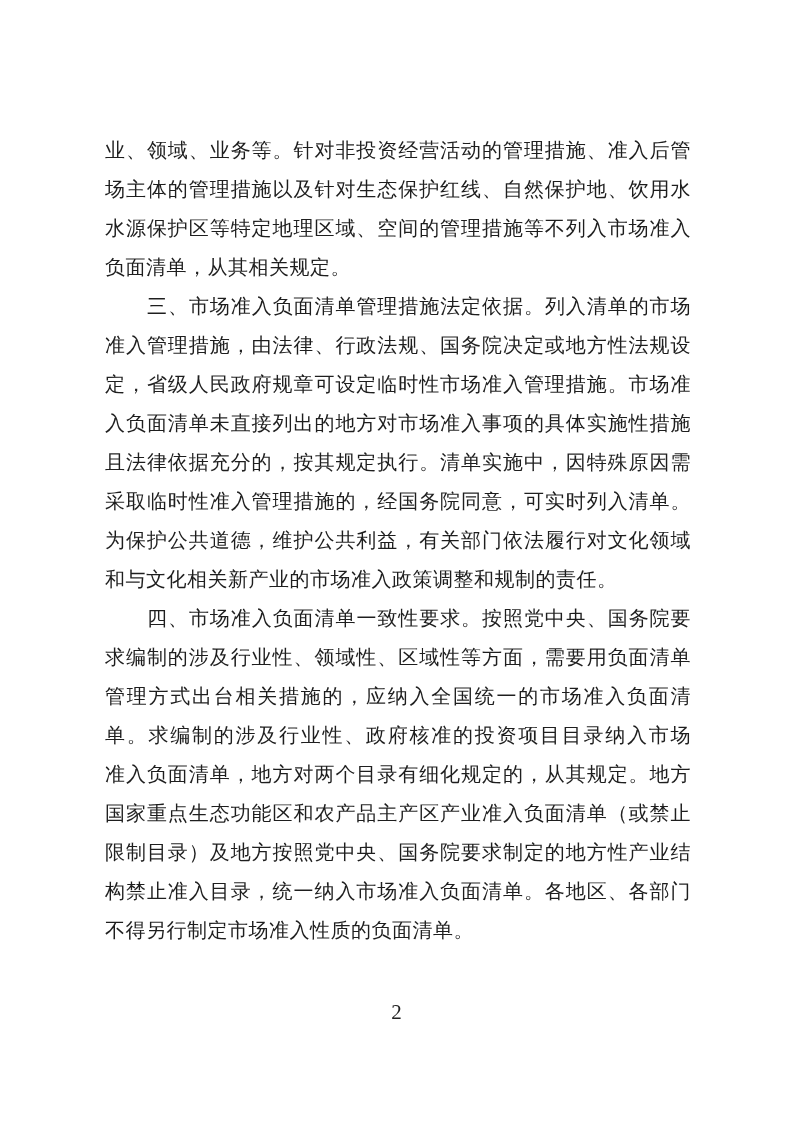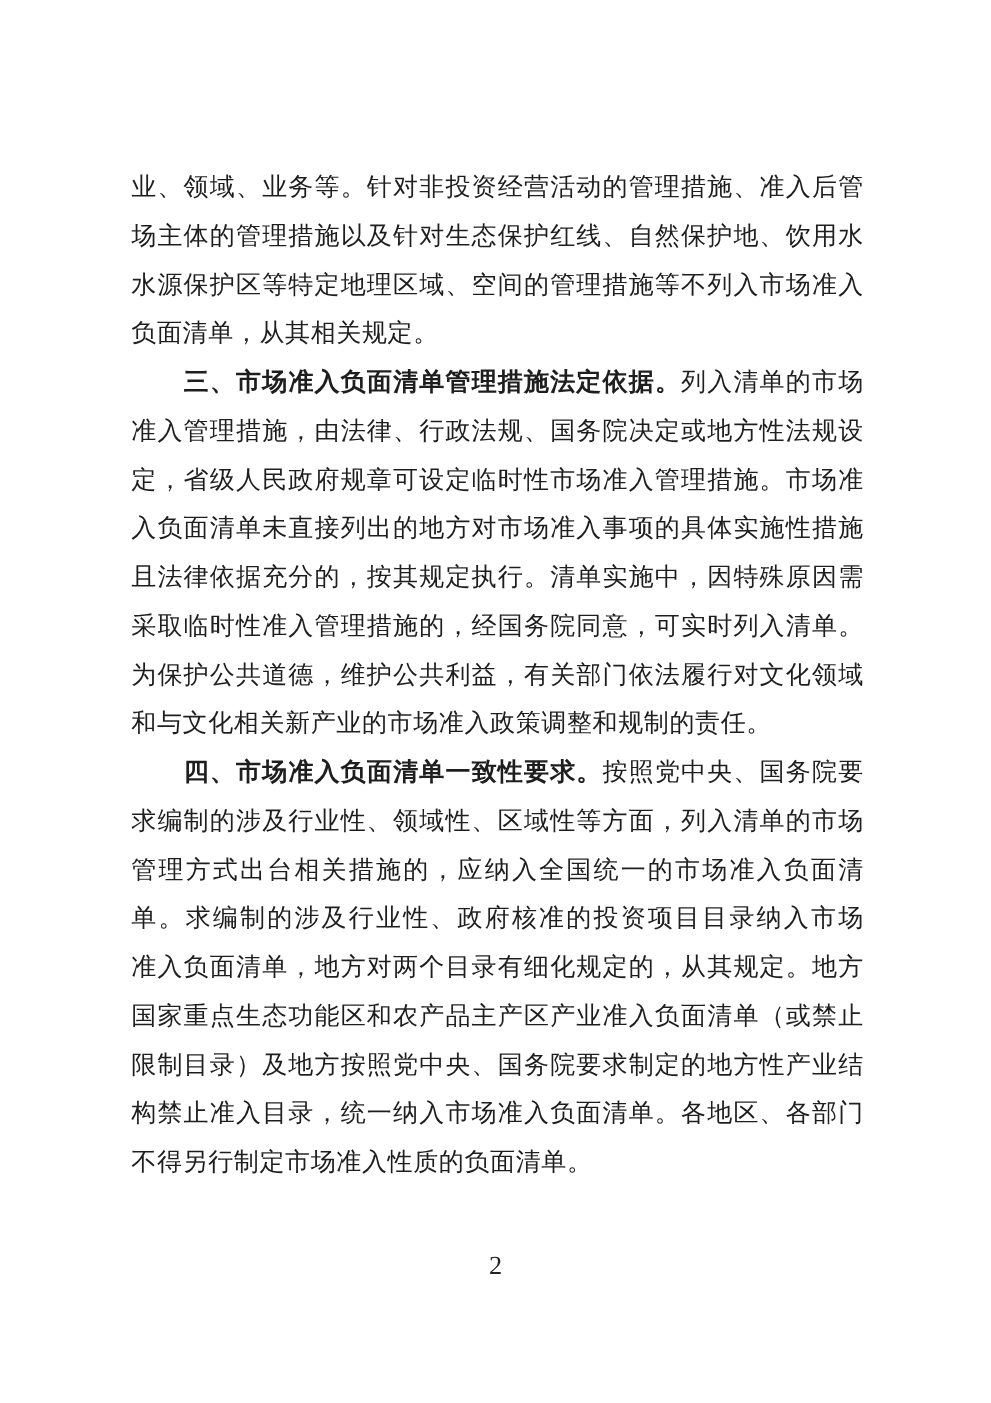--- a/index.html
+++ b/index.html
@@ -37,21 +37,21 @@
     overflow: hidden;
   }
   .line.indent {
     text-indent: 42px;
   }
   .line.last {
     text-align: left;
     text-align-last: left;
   }
   .head {
-    font-weight: bold;
+    font-weight: normal;
     font-family: "Liberation Sans", "DejaVu Sans", sans-serif;
   }
   .page-number {
     position: absolute;
     top: 997px;
     left: 0;
     width: 100%;
     height: 30px;
     line-height: 30px;
     text-align: center;
@@ -76,21 +76,21 @@
         <div class="line">准入管理措施，由法律、行政法规、国务院决定或地方性法规设</div>
         <div class="line">定，省级人民政府规章可设定临时性市场准入管理措施。市场准</div>
         <div class="line">入负面清单未直接列出的地方对市场准入事项的具体实施性措施</div>
         <div class="line">且法律依据充分的，按其规定执行。清单实施中，因特殊原因需</div>
         <div class="line">采取临时性准入管理措施的，经国务院同意，可实时列入清单。</div>
         <div class="line">为保护公共道德，维护公共利益，有关部门依法履行对文化领域</div>
         <div class="line last">和与文化相关新产业的市场准入政策调整和规制的责任。</div>
       </div>
       <div class="paragraph">
         <div class="line indent"><span class="head">四、市场准入负面清单一致性要求。</span>按照党中央、国务院要</div>
-        <div class="line">求编制的涉及行业性、领域性、区域性等方面，列入清单的市场</div>
+        <div class="line">求编制的涉及行业性、领域性、区域性等方面，需要用负面清单</div>
         <div class="line">管理方式出台相关措施的，应纳入全国统一的市场准入负面清</div>
         <div class="line">单。求编制的涉及行业性、政府核准的投资项目目录纳入市场</div>
         <div class="line">准入负面清单，地方对两个目录有细化规定的，从其规定。地方</div>
         <div class="line">国家重点生态功能区和农产品主产区产业准入负面清单（或禁止</div>
         <div class="line">限制目录）及地方按照党中央、国务院要求制定的地方性产业结</div>
         <div class="line">构禁止准入目录，统一纳入市场准入负面清单。各地区、各部门</div>
         <div class="line last">不得另行制定市场准入性质的负面清单。</div>
       </div>
     </div>
   <div class="page-number">2</div>

